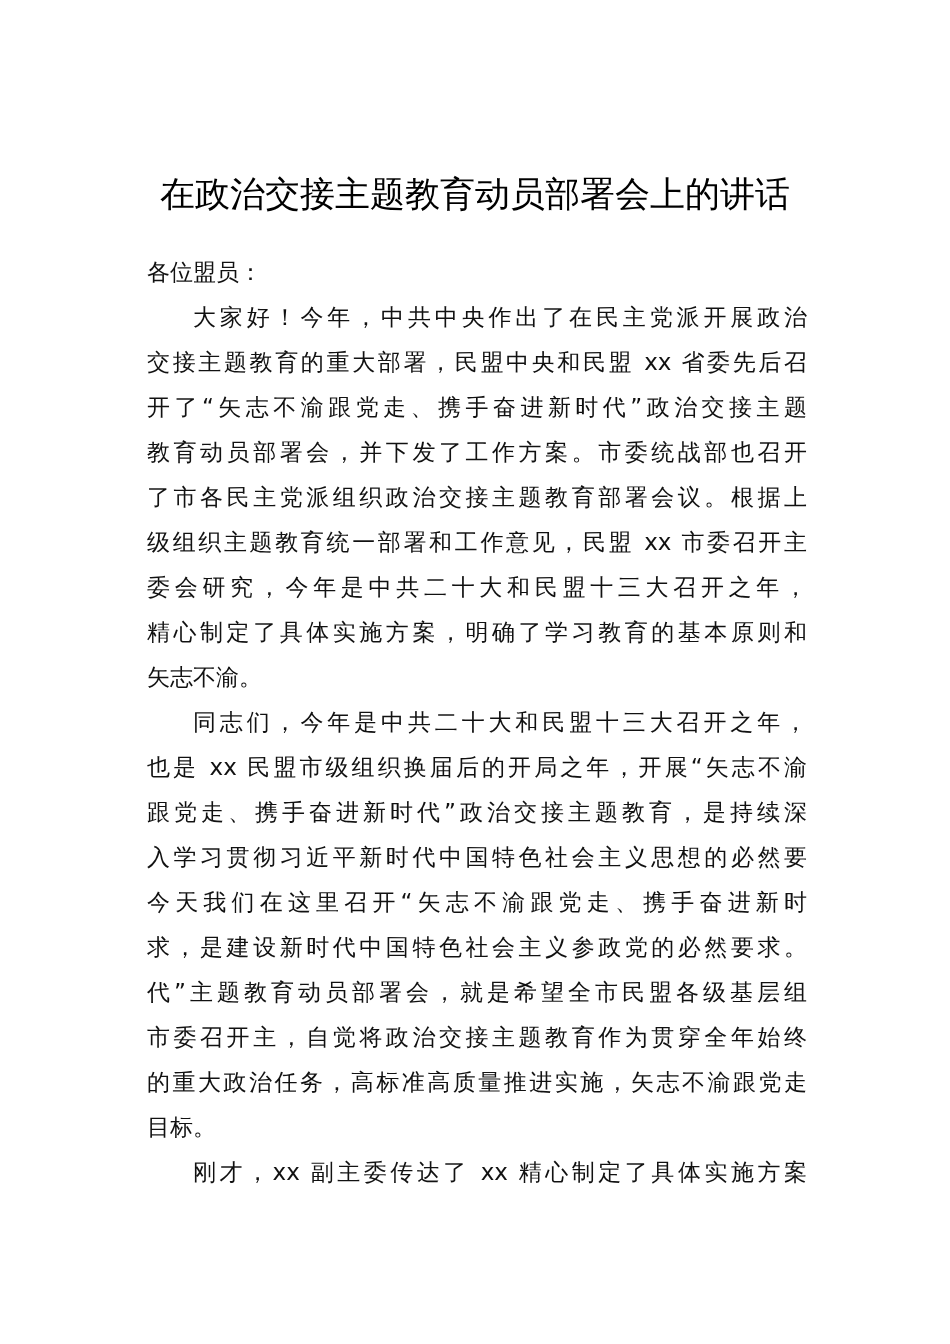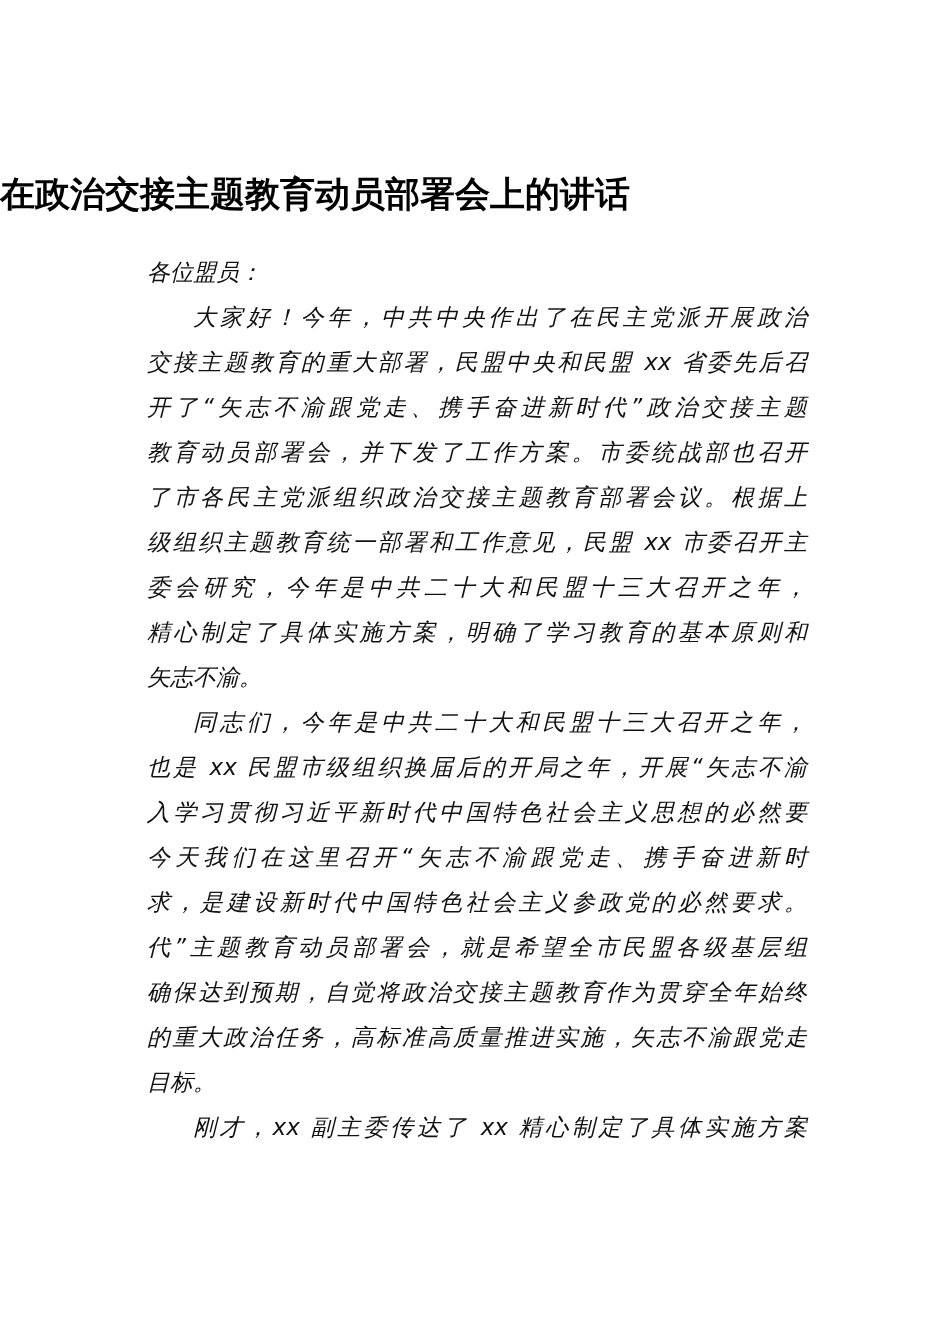--- a/index.html
+++ b/index.html
@@ -1,29 +1,29 @@
 <!DOCTYPE html>
 <html><head>
 <meta charset="utf-8">
 <style>
   html, body { margin: 0; padding: 0; background: #ffffff; }
   body { width: 950px; height: 1344px; position: relative; overflow: hidden; }
   .page { position: absolute; left: 0; top: 0; width: 950px; height: 1344px; background: #fff; }
   .title {
-    position: absolute; left: 0; top: 168px; width: 950px; 
+    position: absolute; left: 0; top: 168px; width: 950px; text-align: center;
     font-family: "DejaVu Serif", "Liberation Serif", serif;
-    font-size: 35px; font-weight: bold; color: #000; letter-spacing: 0px;
+    font-size: 35px; font-weight: normal; color: #000; letter-spacing: 0px;
     line-height: 52px;
   }
   .body {
     position: absolute; left: 147px; top: 250px; width: 660px;
     font-family: "DejaVu Sans", "Liberation Sans", sans-serif;
     font-size: 23px; color: #111; line-height: 45px;
   }
-  .line { display: block; white-space: nowrap; text-align: justify; text-align-last: justify; height: 45px; font-style: italic; }
+  .line { display: block; white-space: nowrap; text-align: justify; text-align-last: justify; height: 45px; }
   .line.last { text-align-last: left; }
   .line.indent { padding-left: 46px; }
 </style>
 </head>
 <body>
 
 <div class="page">
   <div class="title">在政治交接主题教育动员部署会上的讲话</div>
 
   <div class="body">
@@ -37,25 +37,26 @@
       <span class="line">了市各民主党派组织政治交接主题教育部署会议。根据上</span>
       <span class="line">级组织主题教育统一部署和工作意见，民盟 xx 市委召开主</span>
       <span class="line">委会研究，今年是中共二十大和民盟十三大召开之年，</span>
       <span class="line">精心制定了具体实施方案，明确了学习教育的基本原则和</span>
       <span class="line last">矢志不渝。</span>
     </div>
 
     <div>
       <span class="line indent">同志们，今年是中共二十大和民盟十三大召开之年，</span>
       <span class="line">也是 xx 民盟市级组织换届后的开局之年，开展“矢志不渝</span>
+      <span class="line">跟党走、携手奋进新时代”政治交接主题教育，是持续深</span>
       <span class="line">入学习贯彻习近平新时代中国特色社会主义思想的必然要</span>
       <span class="line">今天我们在这里召开“矢志不渝跟党走、携手奋进新时</span>
       <span class="line">求，是建设新时代中国特色社会主义参政党的必然要求。</span>
       <span class="line">代”主题教育动员部署会，就是希望全市民盟各级基层组</span>
-      <span class="line">确保达到预期，自觉将政治交接主题教育作为贯穿全年始终</span>
+      <span class="line">市委召开主，自觉将政治交接主题教育作为贯穿全年始终</span>
       <span class="line">的重大政治任务，高标准高质量推进实施，矢志不渝跟党走</span>
       <span class="line last">目标。</span>
     </div>
 
     <div>
       <span class="line indent">刚才，xx 副主委传达了 xx 精心制定了具体实施方案</span>
     </div>
   </div>
 </div>
 

